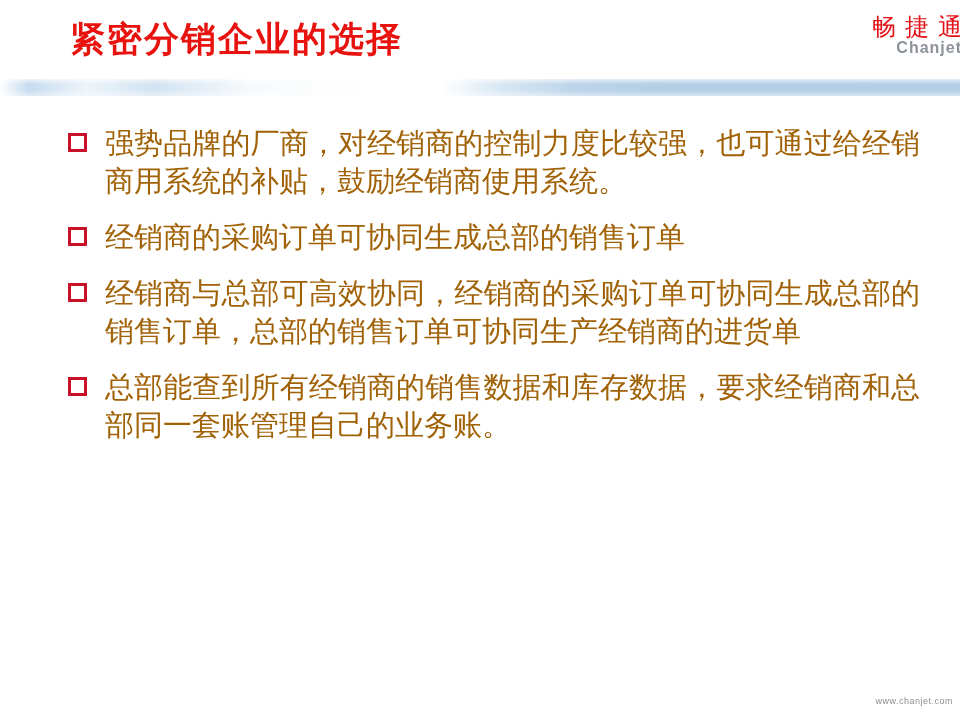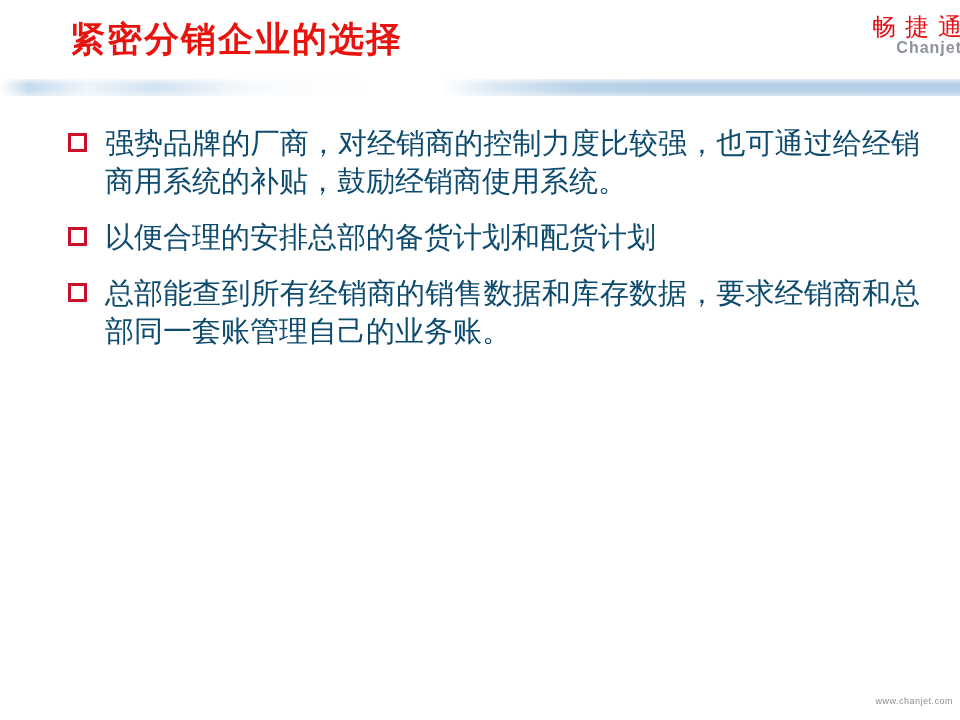--- a/index.html
+++ b/index.html
@@ -68,21 +68,21 @@
     flex:0 0 auto;
     width:13px;height:13px;
     border:3px solid #c9112b;
     background:#ffffff;
     margin:9px 18px 0 0;
   }
   .bullet-text{
     flex:1 1 auto;
     font-size:29px;
     line-height:38px;
-    color:#0c4a6e;
+    color:#a16207;
     text-align:justify;
   }
   
   .footer-url{
     position:absolute;
     right:35px;bottom:14px;
     font-size:9px;
     color:#8f8f8f;
     letter-spacing:0.5px;
   }
@@ -101,21 +101,25 @@
 
   <div class="band"></div>
 
   <ul class="bullets">
     <li class="bullet-item">
       <span class="bullet-square"></span>
       <span class="bullet-text">强势品牌的厂商，对经销商的控制力度比较强，也可通过给经销商用系统的补贴，鼓励经销商使用系统。</span>
     </li>
     <li class="bullet-item">
       <span class="bullet-square"></span>
-      <span class="bullet-text">以便合理的安排总部的备货计划和配货计划</span>
+      <span class="bullet-text">经销商的采购订单可协同生成总部的销售订单</span>
+    </li>
+    <li class="bullet-item">
+      <span class="bullet-square"></span>
+      <span class="bullet-text">经销商与总部可高效协同，经销商的采购订单可协同生成总部的销售订单，总部的销售订单可协同生产经销商的进货单</span>
     </li>
     <li class="bullet-item">
       <span class="bullet-square"></span>
       <span class="bullet-text">总部能查到所有经销商的销售数据和库存数据，要求经销商和总部同一套账管理自己的业务账。</span>
     </li>
   </ul>
 
   <div class="footer-url">www.chanjet.com</div>
 
 </div>

